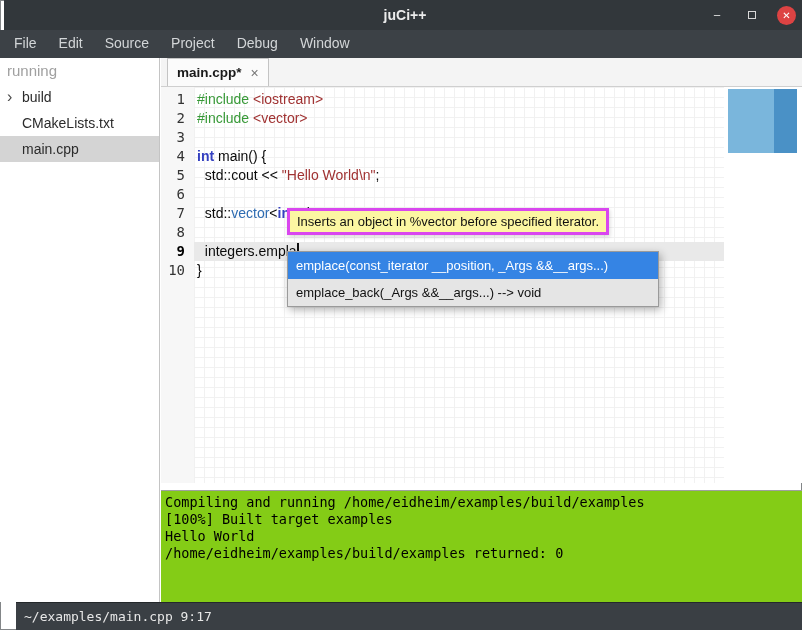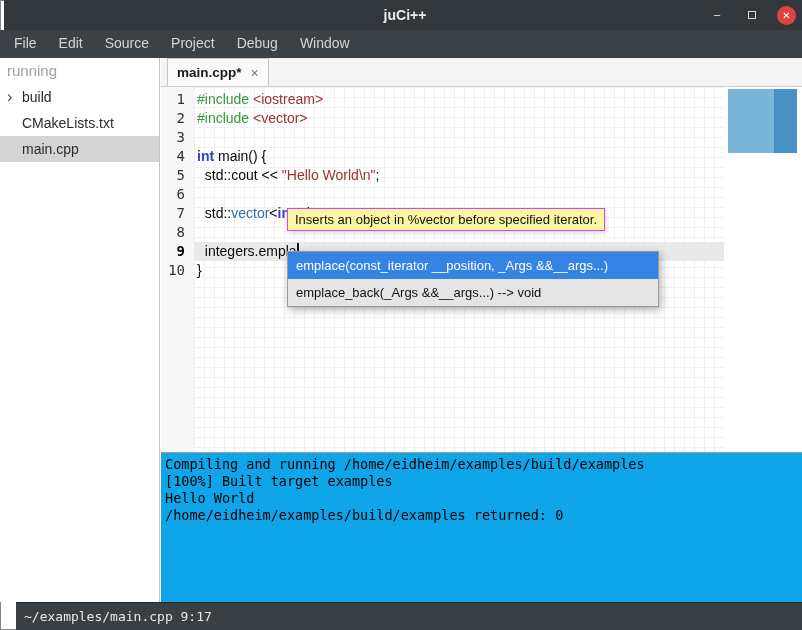--- a/index.html
+++ b/index.html
@@ -75,28 +75,28 @@
   .cursor { display: inline-block; width: 2px; height: 16px; background: #111;
     vertical-align: -3px; }
 
   
   .overview { position: absolute; right: 5px; top: 2px; width: 69px; height: 64px;
     display: flex; }
   .ov-light { flex: 1; background: #7ab6dc; }
   .ov-dark  { width: 23px; background: #4a91c6; }
 
   
-  .terminal { position: absolute; left: 0; right: 0; bottom: 0; height: 150px;
-    background: #0ea5e9; border-top: 1px solid #9f9f9f; padding: 3px 4px; overflow: hidden; }
+  .terminal { position: absolute; left: 0; right: 0; bottom: 0; height: 112px;
+    background: #84cc16; border-top: 1px solid #9f9f9f; padding: 3px 4px; overflow: hidden; }
   .term-line { font-family: "DejaVu Sans Mono", monospace; font-size: 13.5px;
     line-height: 17px; white-space: pre; color: #000; }
 
   
   .tooltip { position: absolute; left: 287px; top: 208px; z-index: 5;
-    background: #fcf6a2; border: 1px solid #d946ef; padding: 3px 7px;
+    background: #fcf6a2; border: 3px solid #d946ef; padding: 3px 7px;
     font-size: 13px; color: #111; box-shadow: 1px 2px 4px rgba(0,0,0,0.15);
     white-space: nowrap; }
   .autocomplete { position: absolute; left: 287px; top: 251px; width: 372px; z-index: 6;
     background: #fff; border: 1px solid #9a9a9a; box-shadow: 2px 3px 8px rgba(0,0,0,0.3); }
   .ac-item { padding: 6px 8px; font-size: 13px; color: #111; background: #e5e5e5;
     white-space: nowrap; cursor: default; }
   .ac-item.selected { background: #3584e4; color: #fff; }
 
   
   .statusbar { position: absolute; left: 0; bottom: 0; width: 100%; height: 28px;

